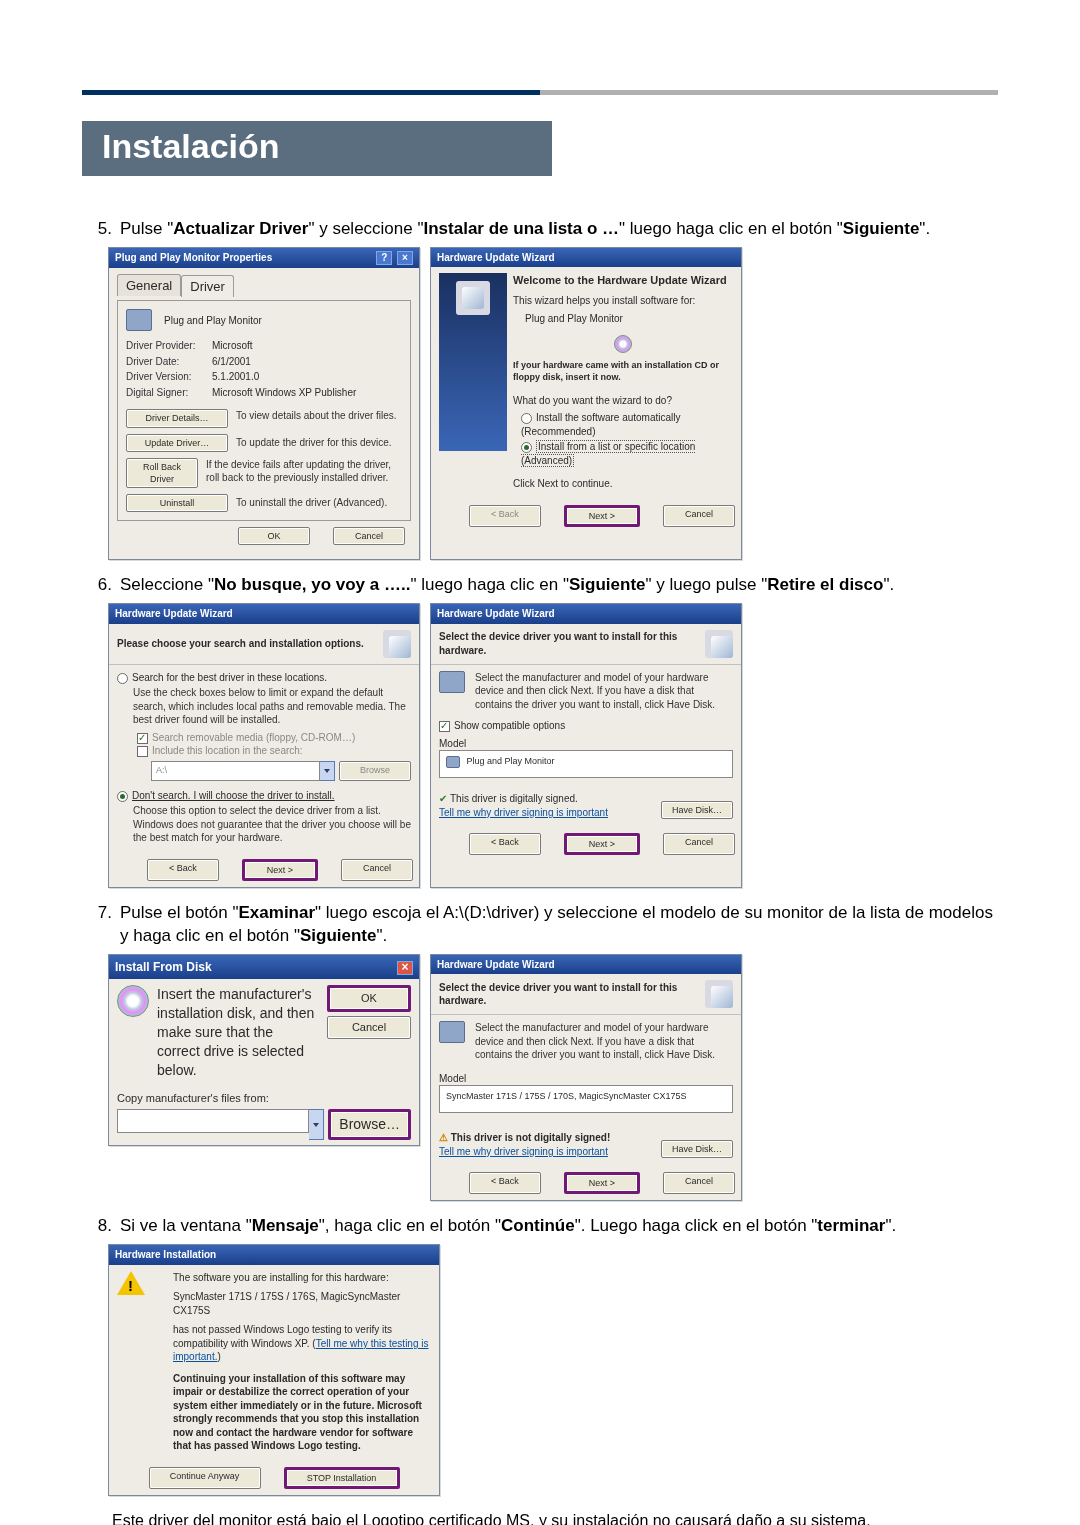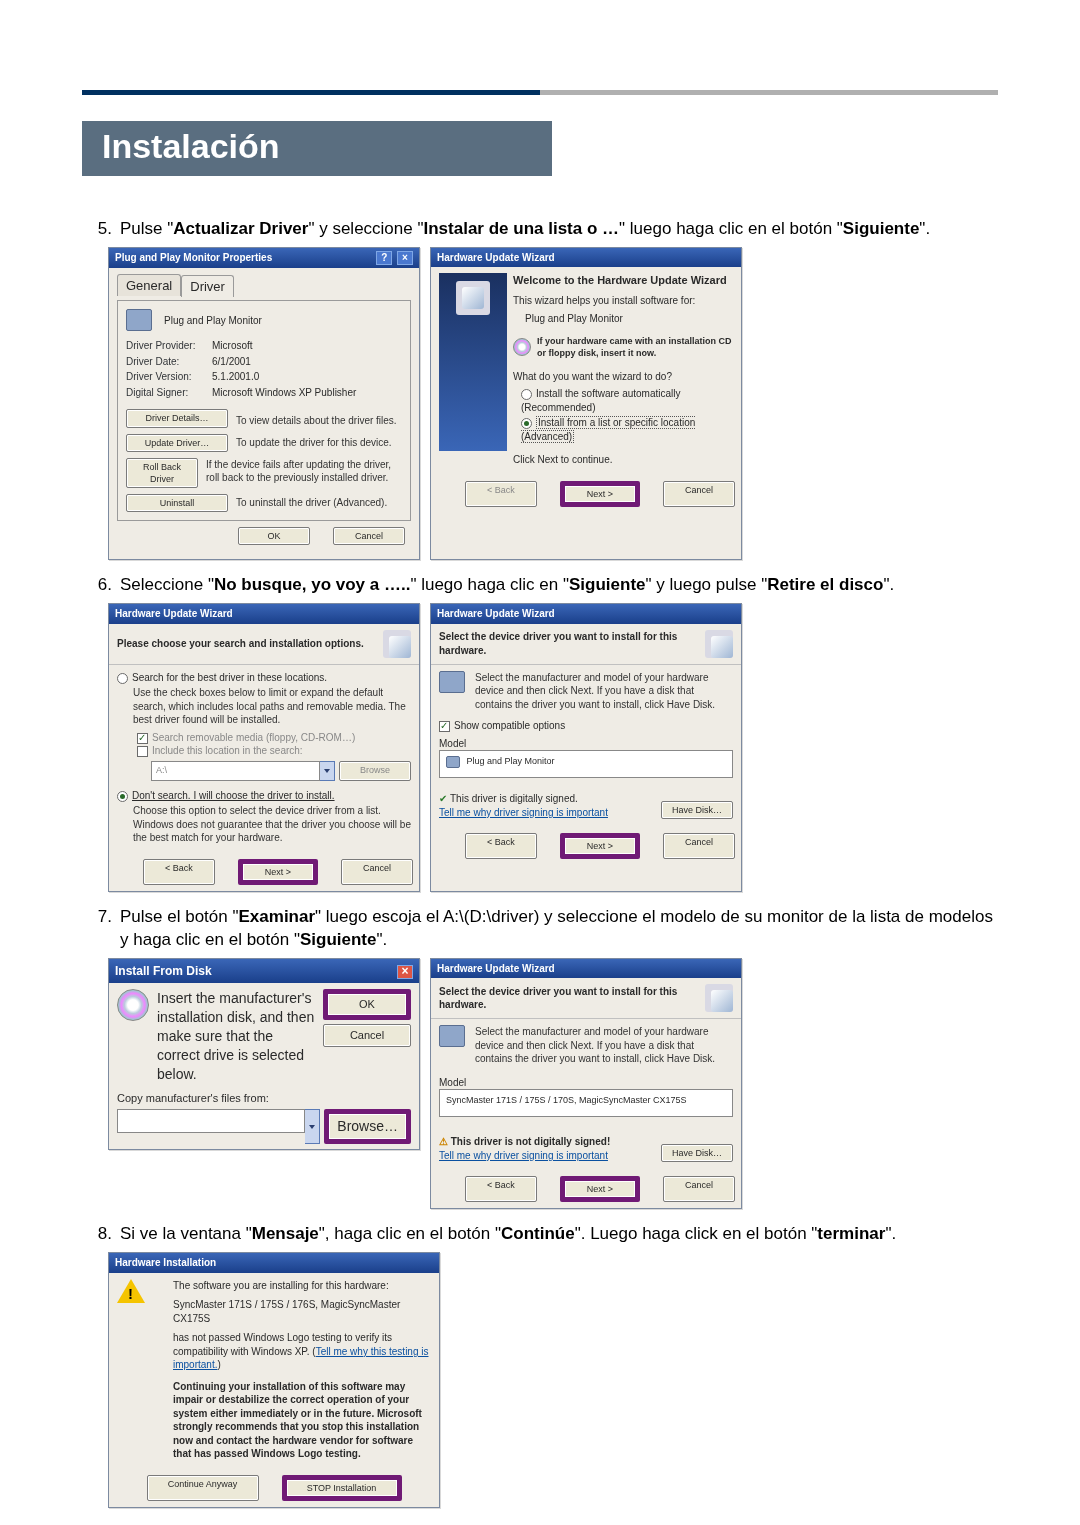--- a/index.html
+++ b/index.html
@@ -111,21 +111,21 @@
     border: 1px solid #7a7a7a;
     background: #ece9d8;
     font-size: 9px;
     padding: 2px 10px;
     border-radius: 2px;
     box-shadow: inset 0 0 0 1px #fff;
     display: inline-block;
     min-width: 50px;
     text-align: center;
   }
-  .btn-xp.default { border: 5px solid #701a75; }
+  .btn-xp.default { border: 3px solid #701a75; }
   .btn-row { display: flex; justify-content: flex-end; gap: 23px; padding: 6px 6px 6px 6px; }
   .desc { color: #333; }
   .icon-box {
     width: 34px; height: 34px;
     background: #d9d9e4;
     border-radius: 3px;
     position: relative;
     flex-shrink: 0;
   }
   .icon-box::before {
@@ -217,21 +217,21 @@
                 <div>6/1/2001</div>
               </div>
             <div class="row">
                 <div class="lbl">Driver Version:</div>
                 <div>5.1.2001.0</div>
               </div>
             <div class="row">
                 <div class="lbl">Digital Signer:</div>
                 <div>Microsoft Windows XP Publisher</div>
               </div>
-            <div class="row" style="margin-top:10px;align-items:flex-end;">
+            <div class="row" style="margin-top:10px;align-items:flex-start;">
               <div class="btn-xp" style="width:80px;">Driver Details…</div>
               <div class="desc">To view details about the driver files.</div>
             </div>
             <div class="row" style="margin-top:6px;align-items:center;">
               <div class="btn-xp" style="width:80px;">Update Driver…</div>
               <div class="desc">To update the driver for this device.</div>
             </div>
             <div class="row" style="margin-top:6px;align-items:flex-start;">
               <div class="btn-xp" style="width:80px;">Roll Back Driver</div>
               <div class="desc">If the device fails after updating the driver, roll back to the previously installed driver.</div>
@@ -253,21 +253,21 @@
           <span>Hardware Update Wizard</span>
         </div>
         <div class="shot-body" style="display:flex;gap:6px;">
           <div style="width:68px;background:linear-gradient(#1a3060,#3a66b7);height:170px;display:flex;align-items:flex-start;justify-content:center;padding-top:8px;">
             <div class="icon-box"></div>
           </div>
           <div style="flex:1;">
             <div style="font-weight:bold;font-size:11px;">Welcome to the Hardware Update Wizard</div>
             <div style="margin-top:6px;">This wizard helps you install software for:</div>
             <div style="margin:4px 0 0 12px;">Plug and Play Monitor</div>
-            <div style="display:flex;gap:6px;margin-top:10px;align-items:center;">
+            <div style="display:flex;gap:6px;margin-top:10px;align-items:center;flex-direction:column;">
               <div class="cd-icon" style="width:16px;height:16px;"></div>
               <div style="font-weight:bold;font-size:9px;">If your hardware came with an installation CD or floppy disk, insert it now.</div>
             </div>
             <div style="margin-top:10px;">What do you want the wizard to do?</div>
             <div style="margin:4px 0 0 8px;"><span class="radio"></span><span>Install the software automatically (Recommended)</span></div>
             <div style="margin:2px 0 0 8px;"><span class="radio checked"></span><span style="border:1px dotted #555;padding:0 1px;">Install from a list or specific location (Advanced)</span></div>
             <div style="margin-top:10px;">Click Next to continue.</div>
           </div>
         </div>
         <div class="btn-row">

